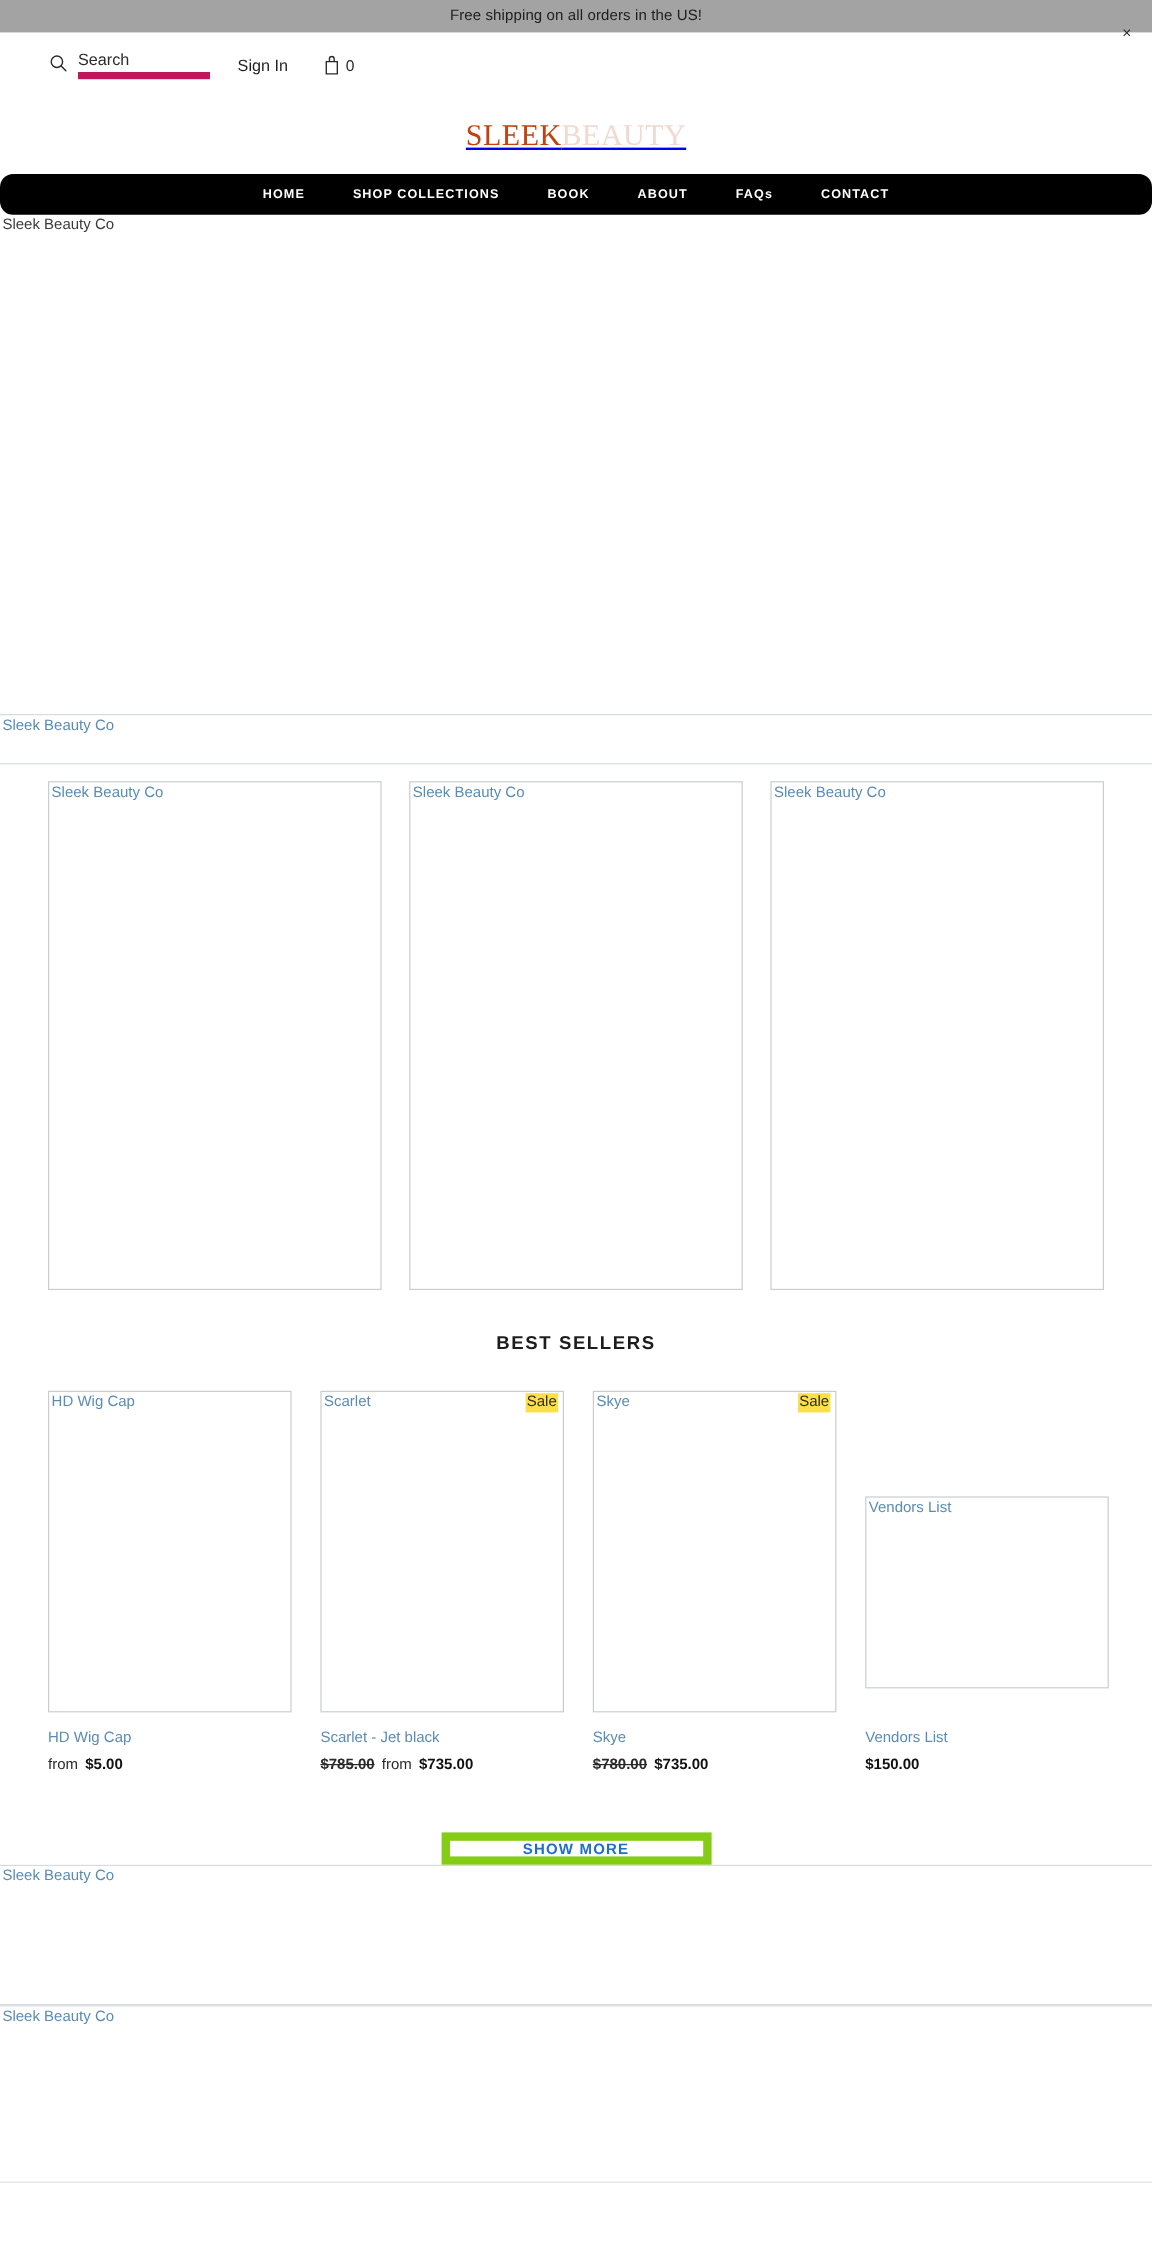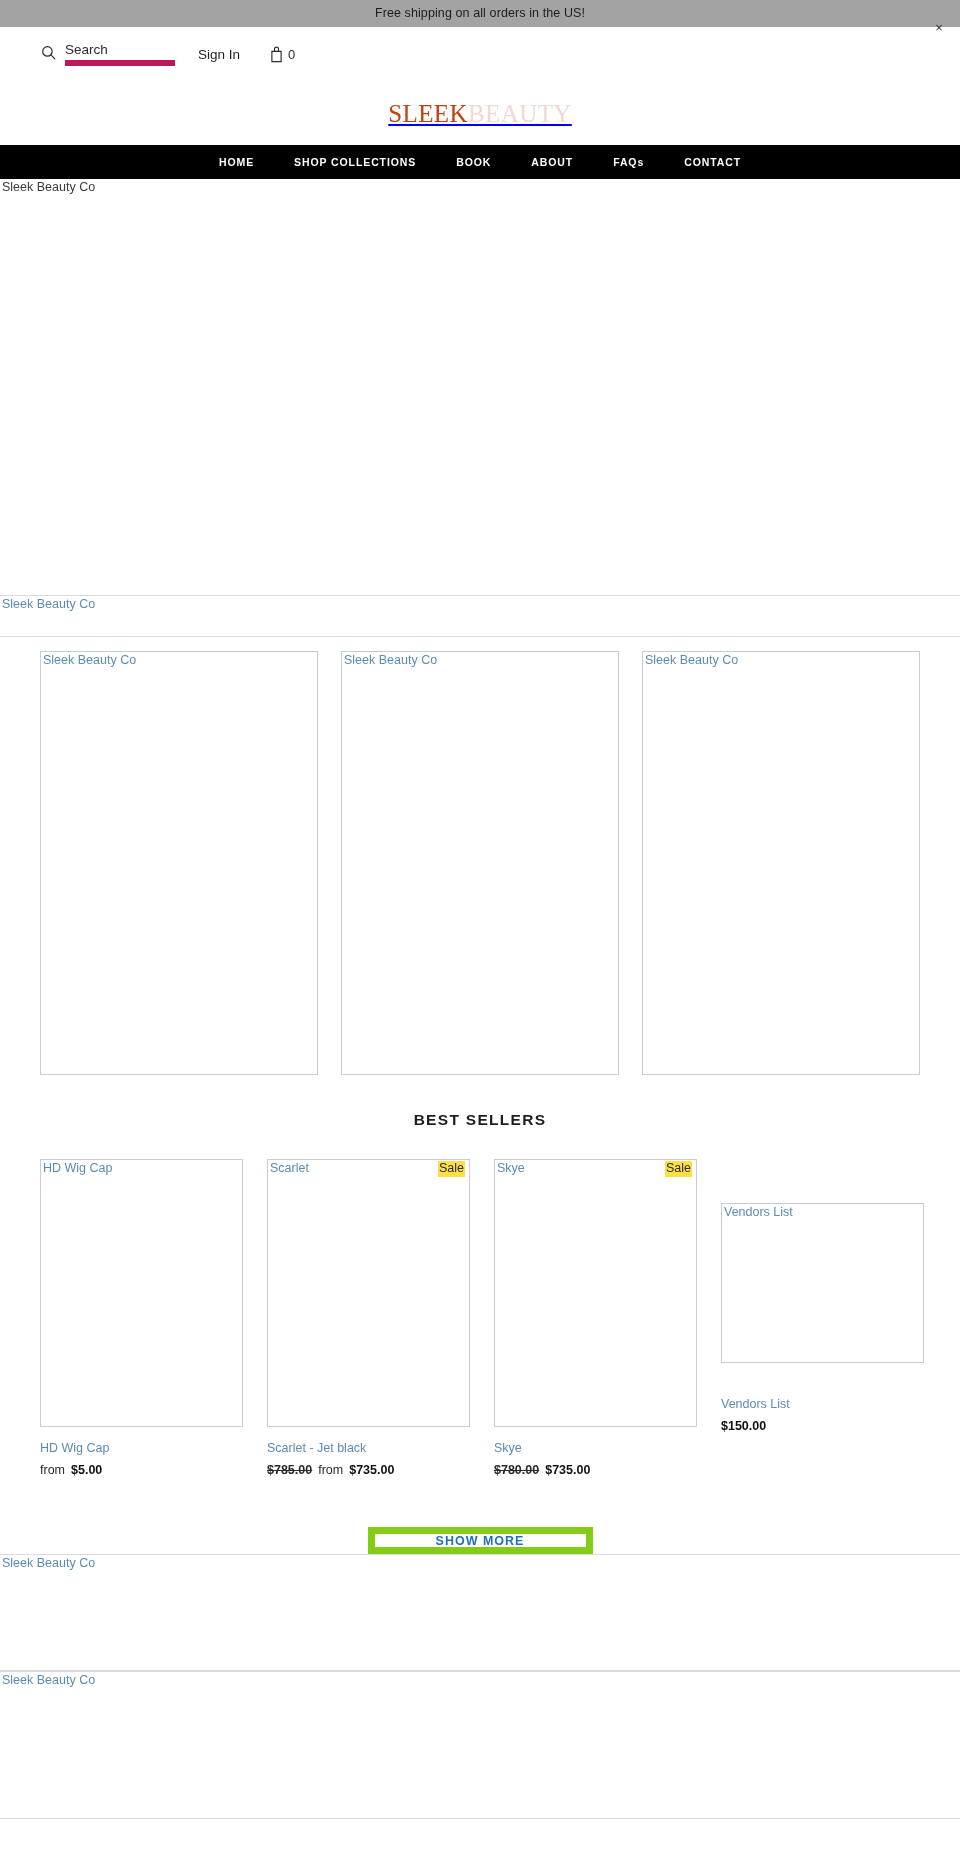--- a/index.html
+++ b/index.html
@@ -111,20 +111,21 @@
   .logo .beauty { color: #f0d9d0; }
 
   
   .mainnav {
     background: #000000;
     height: 34px;
     display: flex;
     align-items: center;
     justify-content: center;
     gap: 0;
+    border-radius: 11px;
   }
   .mainnav a {
     color: #ffffff;
     font-size: 10.5px;
     font-weight: bold;
     letter-spacing: .9px;
     text-decoration: none;
     padding: 0 20px;
     line-height: 1;
     cursor: pointer;
@@ -180,21 +181,21 @@
     font-size: 15.5px;
     font-weight: bold;
     letter-spacing: 1.3px;
     color: #1d1d1d;
     margin: 36px 0 4px 0;
   }
   .products {
     display: flex;
     padding: 26px 40px 0 40px;
     gap: 24px;
-    align-items: center;
+    align-items: flex-end;
   }
   .product { width: 203px; }
   .product .media {
     position: relative;
     width: 203px;
     height: 268px;
   }
   .product.compact .media { height: 160px; }
   .sale-badge {
     position: absolute;

